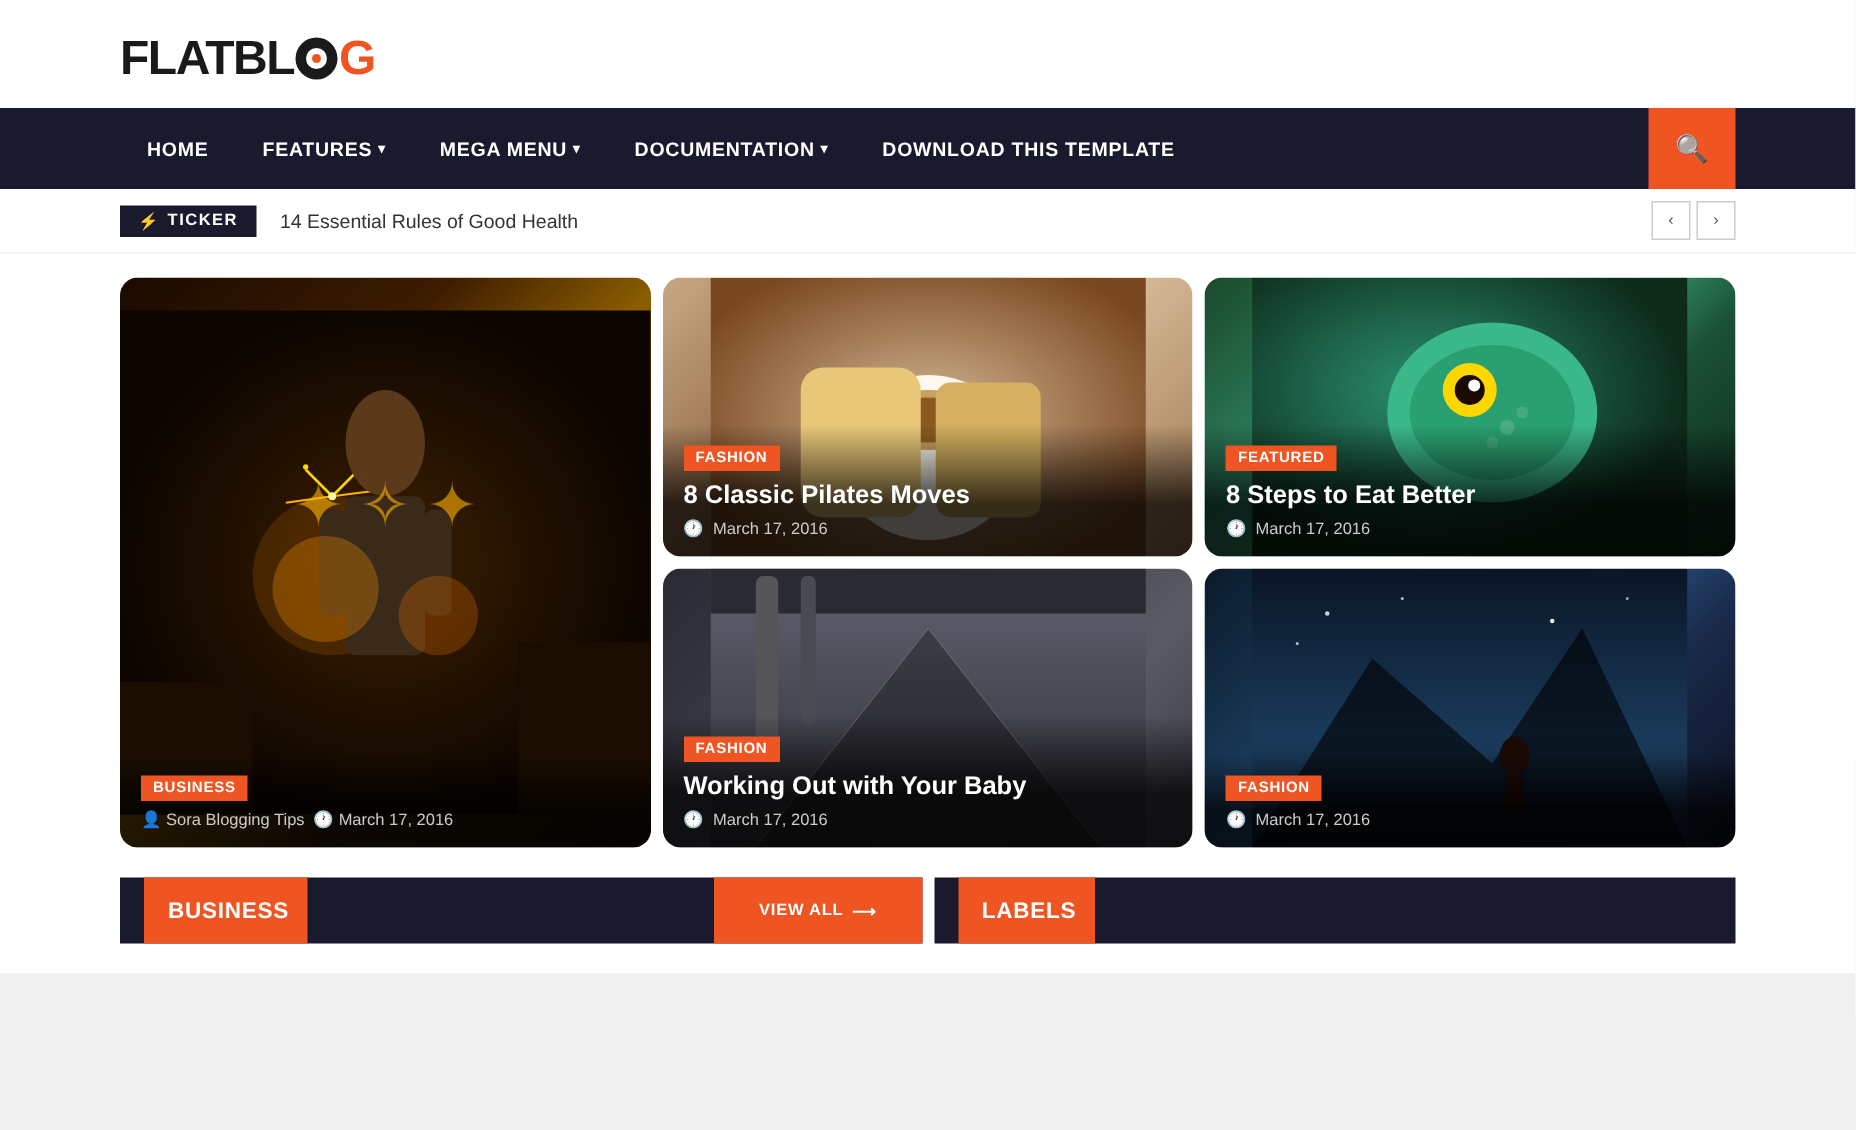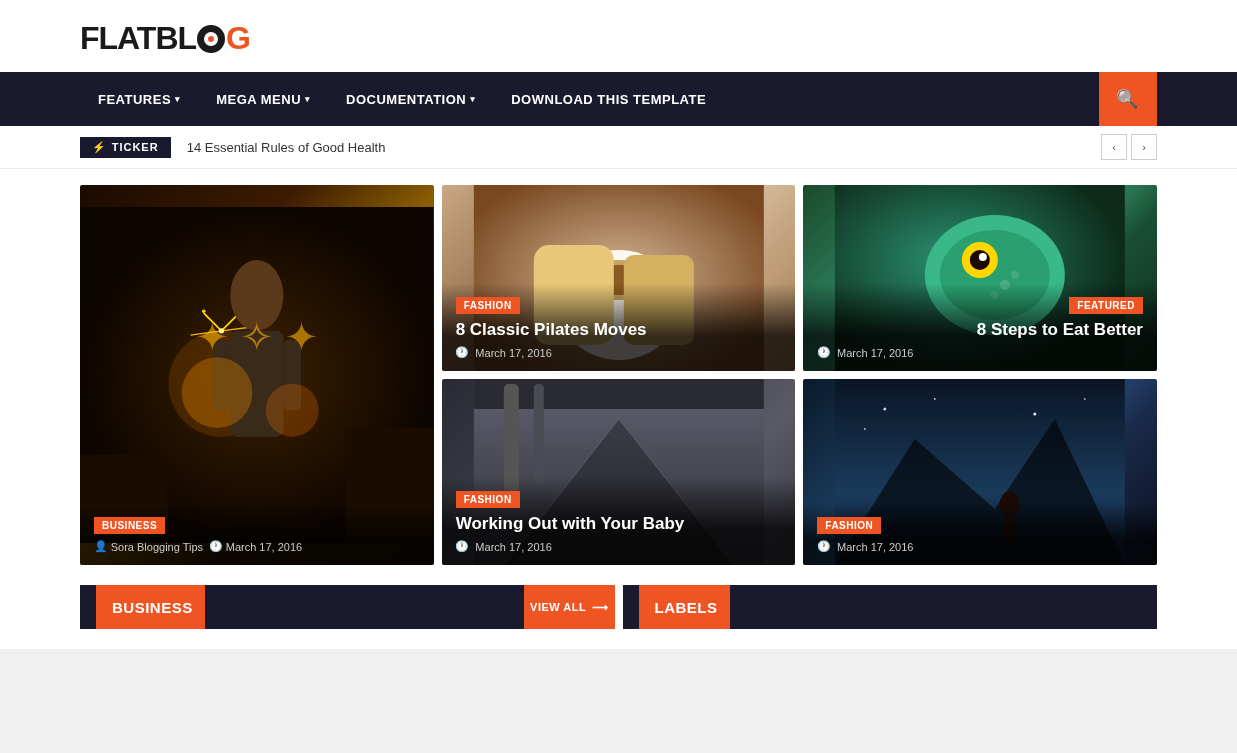--- a/index.html
+++ b/index.html
@@ -29,40 +29,40 @@
     .ticker-label { background: #1a1a2e; color: #fff; padding: 4px 12px; font-size: 11px; font-weight: 700; letter-spacing: 1px; display: flex; align-items: center; gap: 5px; white-space: nowrap; }
     .ticker-text { padding: 0 16px; font-size: 13px; color: #333; flex: 1; }
     .ticker-nav { display: flex; gap: 4px; }
     .ticker-btn { width: 26px; height: 26px; border: 1px solid #ccc; background: #fff; display: flex; align-items: center; justify-content: center; font-size: 11px; cursor: pointer; color: #555; }
 
     
     .cards-section { padding: 16px 80px 20px; }
     .cards-grid { display: grid; grid-template-columns: 1fr 1fr 1fr; gap: 8px; }
     .card-large { grid-row: 1 / 3; }
 
-    .card { position: relative; overflow: hidden; border-radius: 2px; cursor: pointer; }
+    .card { position: relative; overflow: hidden; border-radius: 12px; cursor: pointer; }
     .card-bg { width: 100%; height: 100%; background-size: cover; background-position: center; }
 
     .card-large .card-bg { height: 380px; }
     .card-sm .card-bg { height: 186px; }
 
     
     .card-overlay { position: absolute; bottom: 0; left: 0; right: 0; padding: 12px 14px; background: linear-gradient(transparent, rgba(0,0,0,0.75) 60%); }
     .card-badge { display: inline-block; background: #e52; color: #fff; font-size: 10px; font-weight: 700; padding: 3px 8px; margin-bottom: 6px; letter-spacing: 0.5px; }
     .card-title { color: #fff; font-size: 20px; font-weight: 700; line-height: 1.2; margin-bottom: 6px; }
     .card-sm .card-title { font-size: 17px; }
     .card-meta { color: #ccc; font-size: 11px; display: flex; align-items: center; gap: 6px; }
     .card-meta .meta-author { display: flex; align-items: center; gap: 3px; }
     .card-meta .meta-date { display: flex; align-items: center; gap: 3px; }
 
     
     .bottom-bars { display: grid; grid-template-columns: 1fr 1fr; gap: 8px; padding: 0 80px 20px; }
     .bottom-bar { background: #1a1a2e; display: flex; align-items: center; justify-content: space-between; padding: 0 0 0 16px; height: 44px; }
     .bottom-bar-title-red { background: #e52; padding: 0 4px 0 0; height: 44px; display: flex; align-items: center; padding-left: 16px; padding-right: 12px; }
-    .view-all-btn { background: #e52; color: #fff; font-size: 11px; font-weight: 700; padding: 0 6px; height: 44px; display: flex; align-items: center; gap: 6px; letter-spacing: 0.5px; cursor: pointer; }
+    .view-all-btn { background: #e52; color: #fff; font-size: 11px; font-weight: 700; padding: 0 30px; height: 44px; display: flex; align-items: center; gap: 6px; letter-spacing: 0.5px; cursor: pointer; }
 
     
     .img-fireworks-woman { background: linear-gradient(135deg, #1a0a00 0%, #3d1c00 30%, #8b5e00 50%, #2d1a00 70%, #1a0a00 100%); }
     .img-coffee { background: linear-gradient(135deg, #c8a882 0%, #8b6240 40%, #d4b896 60%, #a07850 100%); }
     .img-lizard { background: linear-gradient(135deg, #1a4a2a 0%, #2d8060 30%, #3da878 50%, #1a5035 70%, #0d2a1a 100%); }
     .img-hallway { background: linear-gradient(135deg, #2a2a35 0%, #3a3a45 30%, #4a4a55 50%, #5a5a65 70%, #3a3a45 100%); }
     .img-mountain-blue { background: linear-gradient(135deg, #0a1a2a 0%, #1a3a5a 30%, #2a5a8a 50%, #1a2a4a 70%, #0a1020 100%); }
 
     
     .img-fireworks-woman::after {
@@ -81,20 +81,21 @@
 <div class="page-wrapper">
 
   <div class="header">
     <div class="logo">
       <span class="flat">FLATBL</span><span class="o-icon"></span><span class="g">G</span>
     </div>
   </div>
 
   <nav class="navbar">
     <div class="nav-items">
+      <div class="nav-item">HOME</div>
       <div class="nav-item">FEATURES <span class="chevron">▾</span></div>
       <div class="nav-item">MEGA MENU <span class="chevron">▾</span></div>
       <div class="nav-item">DOCUMENTATION <span class="chevron">▾</span></div>
       <div class="nav-item nav-download">DOWNLOAD THIS TEMPLATE</div>
     </div>
     <div class="search-btn">
       <span>🔍</span>
     </div>
   </nav>
 
@@ -183,21 +184,21 @@
         <div class="card-overlay">
           <div class="card-badge">FASHION</div>
           <div class="card-title">8 Classic Pilates Moves</div>
           <div class="card-meta">
             <span>🕐</span>
             <span>March 17, 2016</span>
           </div>
         </div>
       </div>
 
-      <div class="card card-sm" style="position:relative;text-align:right;">
+      <div class="card card-sm" style="position:relative;">
         <div class="card-bg img-lizard" style="height:186px; position:relative; overflow:hidden;">
           <svg width="100%" height="100%" viewBox="0 0 290 186" xmlns="http://www.w3.org/2000/svg" style="position:absolute;top:0;left:0;">
             <defs>
               <radialGradient id="lizardbg" cx="40%" cy="40%" r="60%">
                 <stop offset="0%" stop-color="#2a9070"></stop>
                 <stop offset="100%" stop-color="#0d2a1a"></stop>
               </radialGradient>
             </defs>
             <rect width="290" height="186" fill="url(#lizardbg)"></rect>
 

